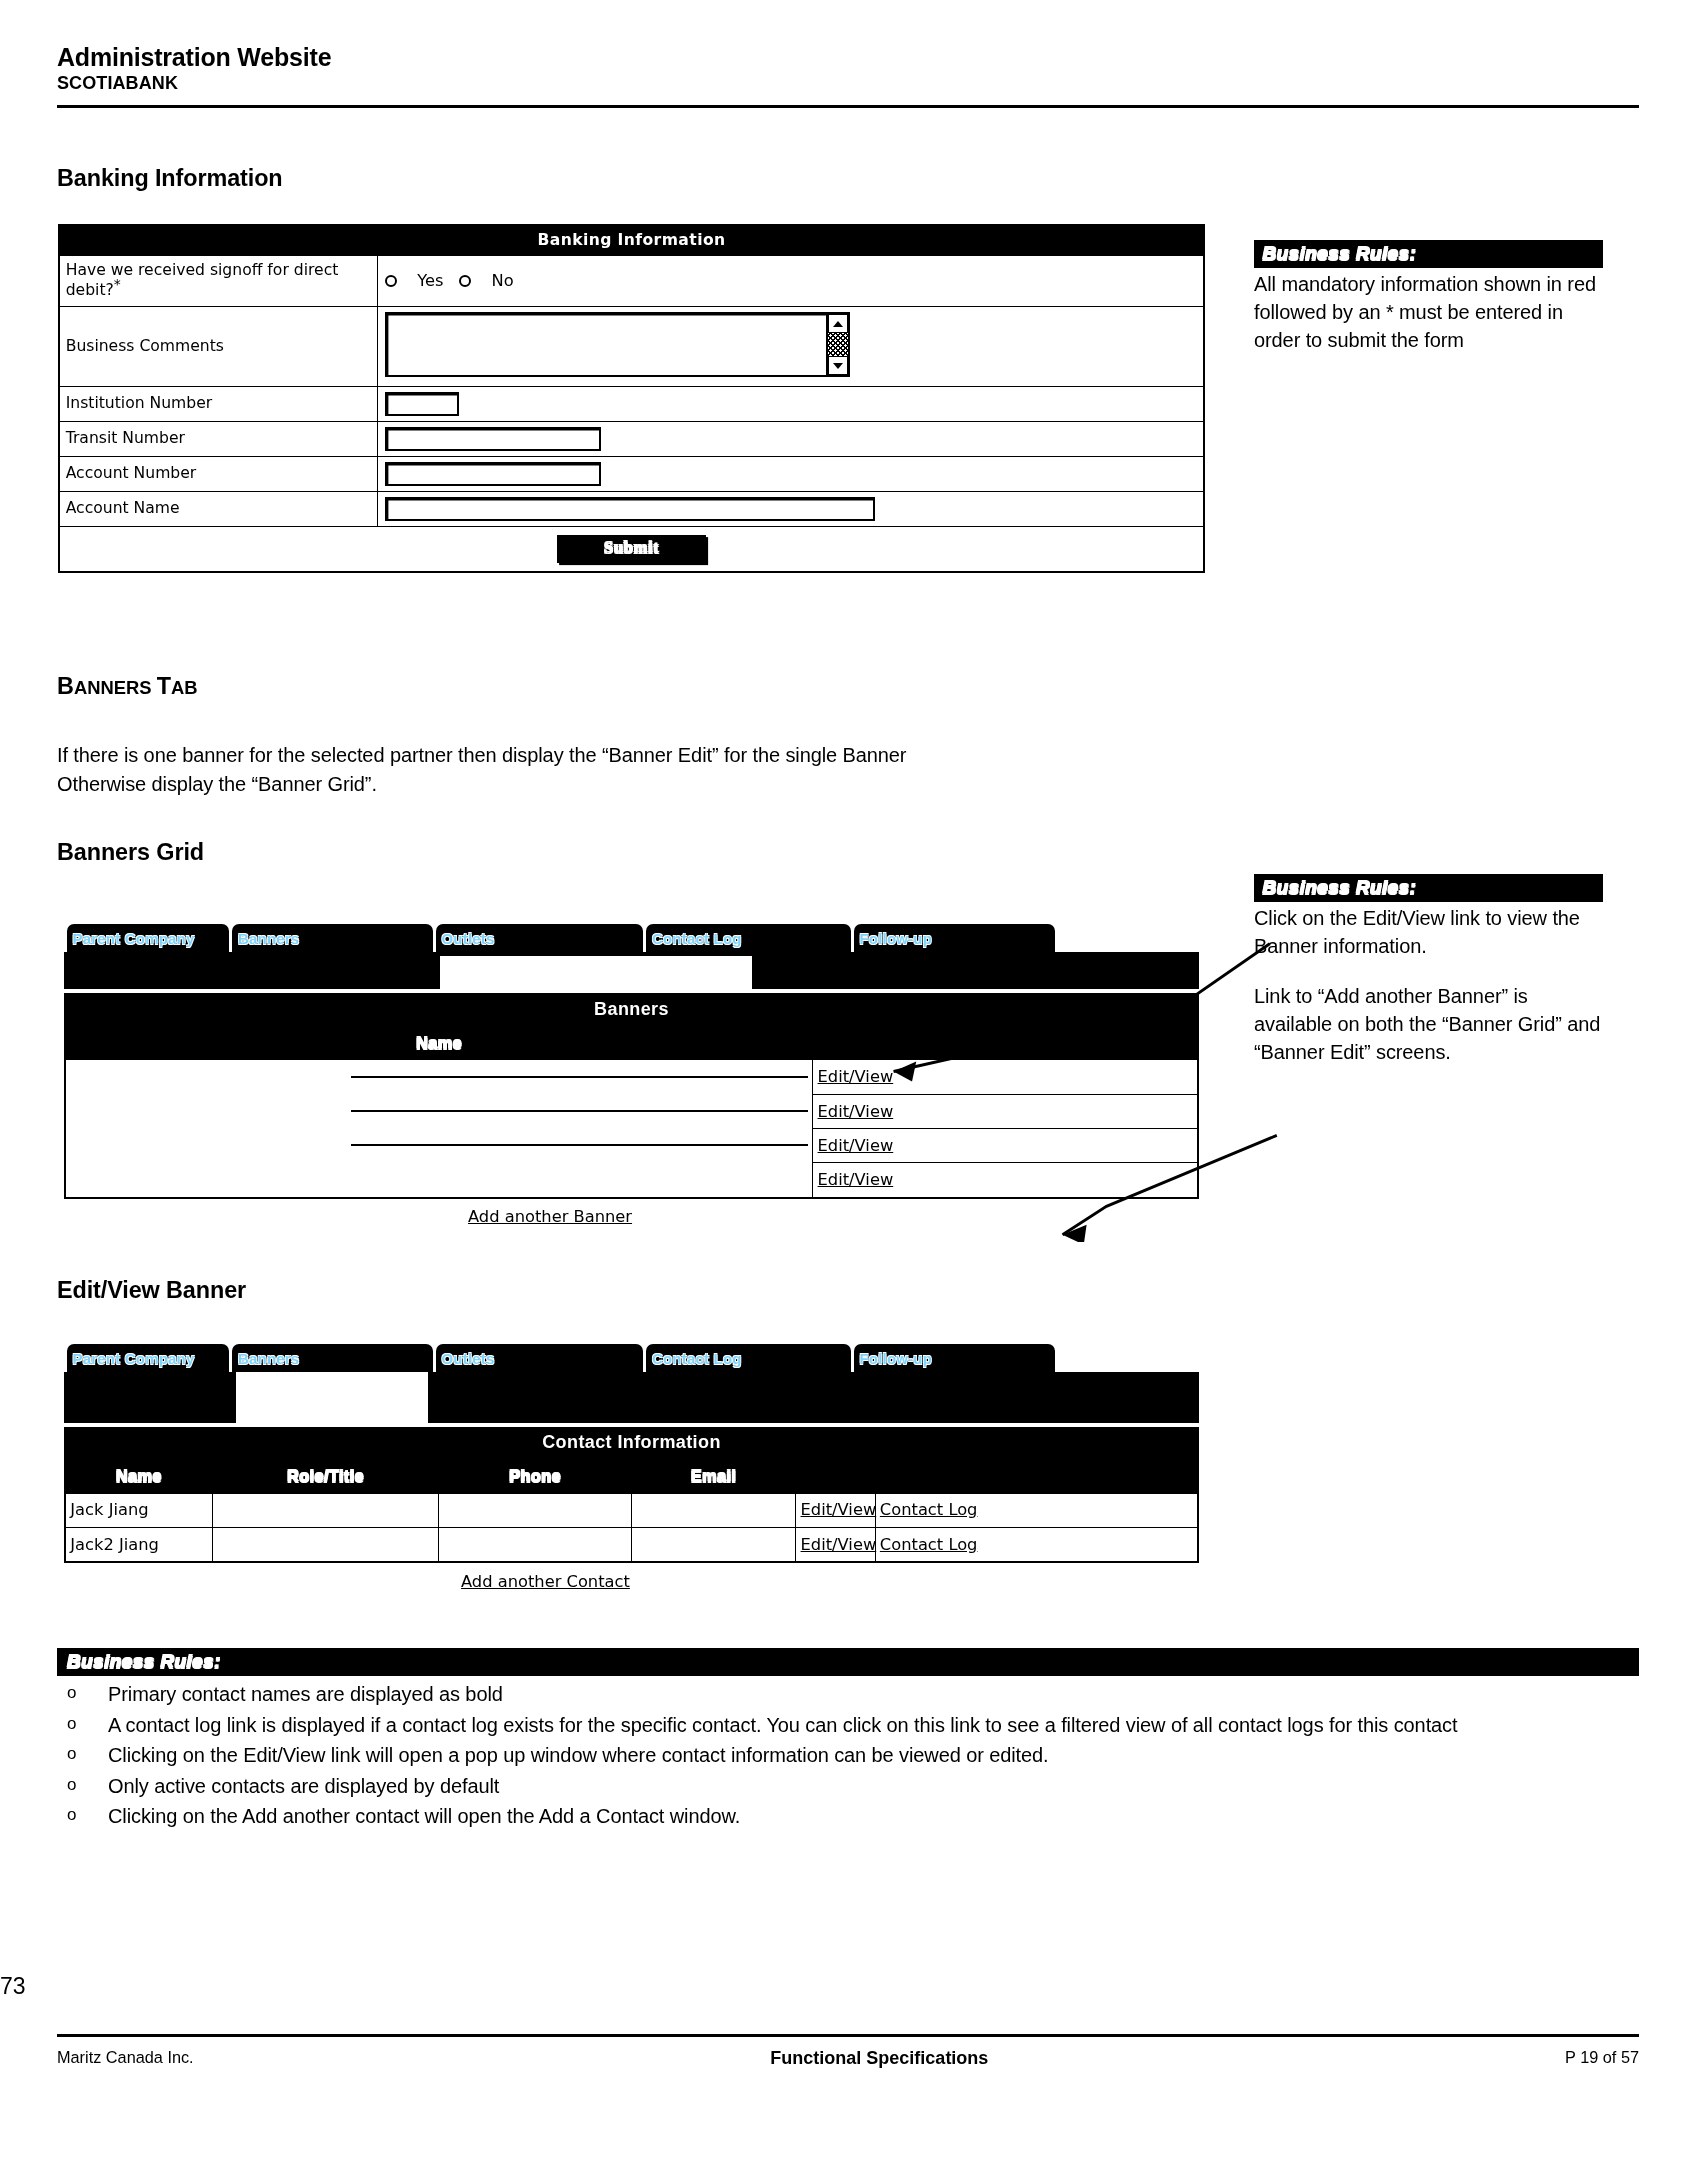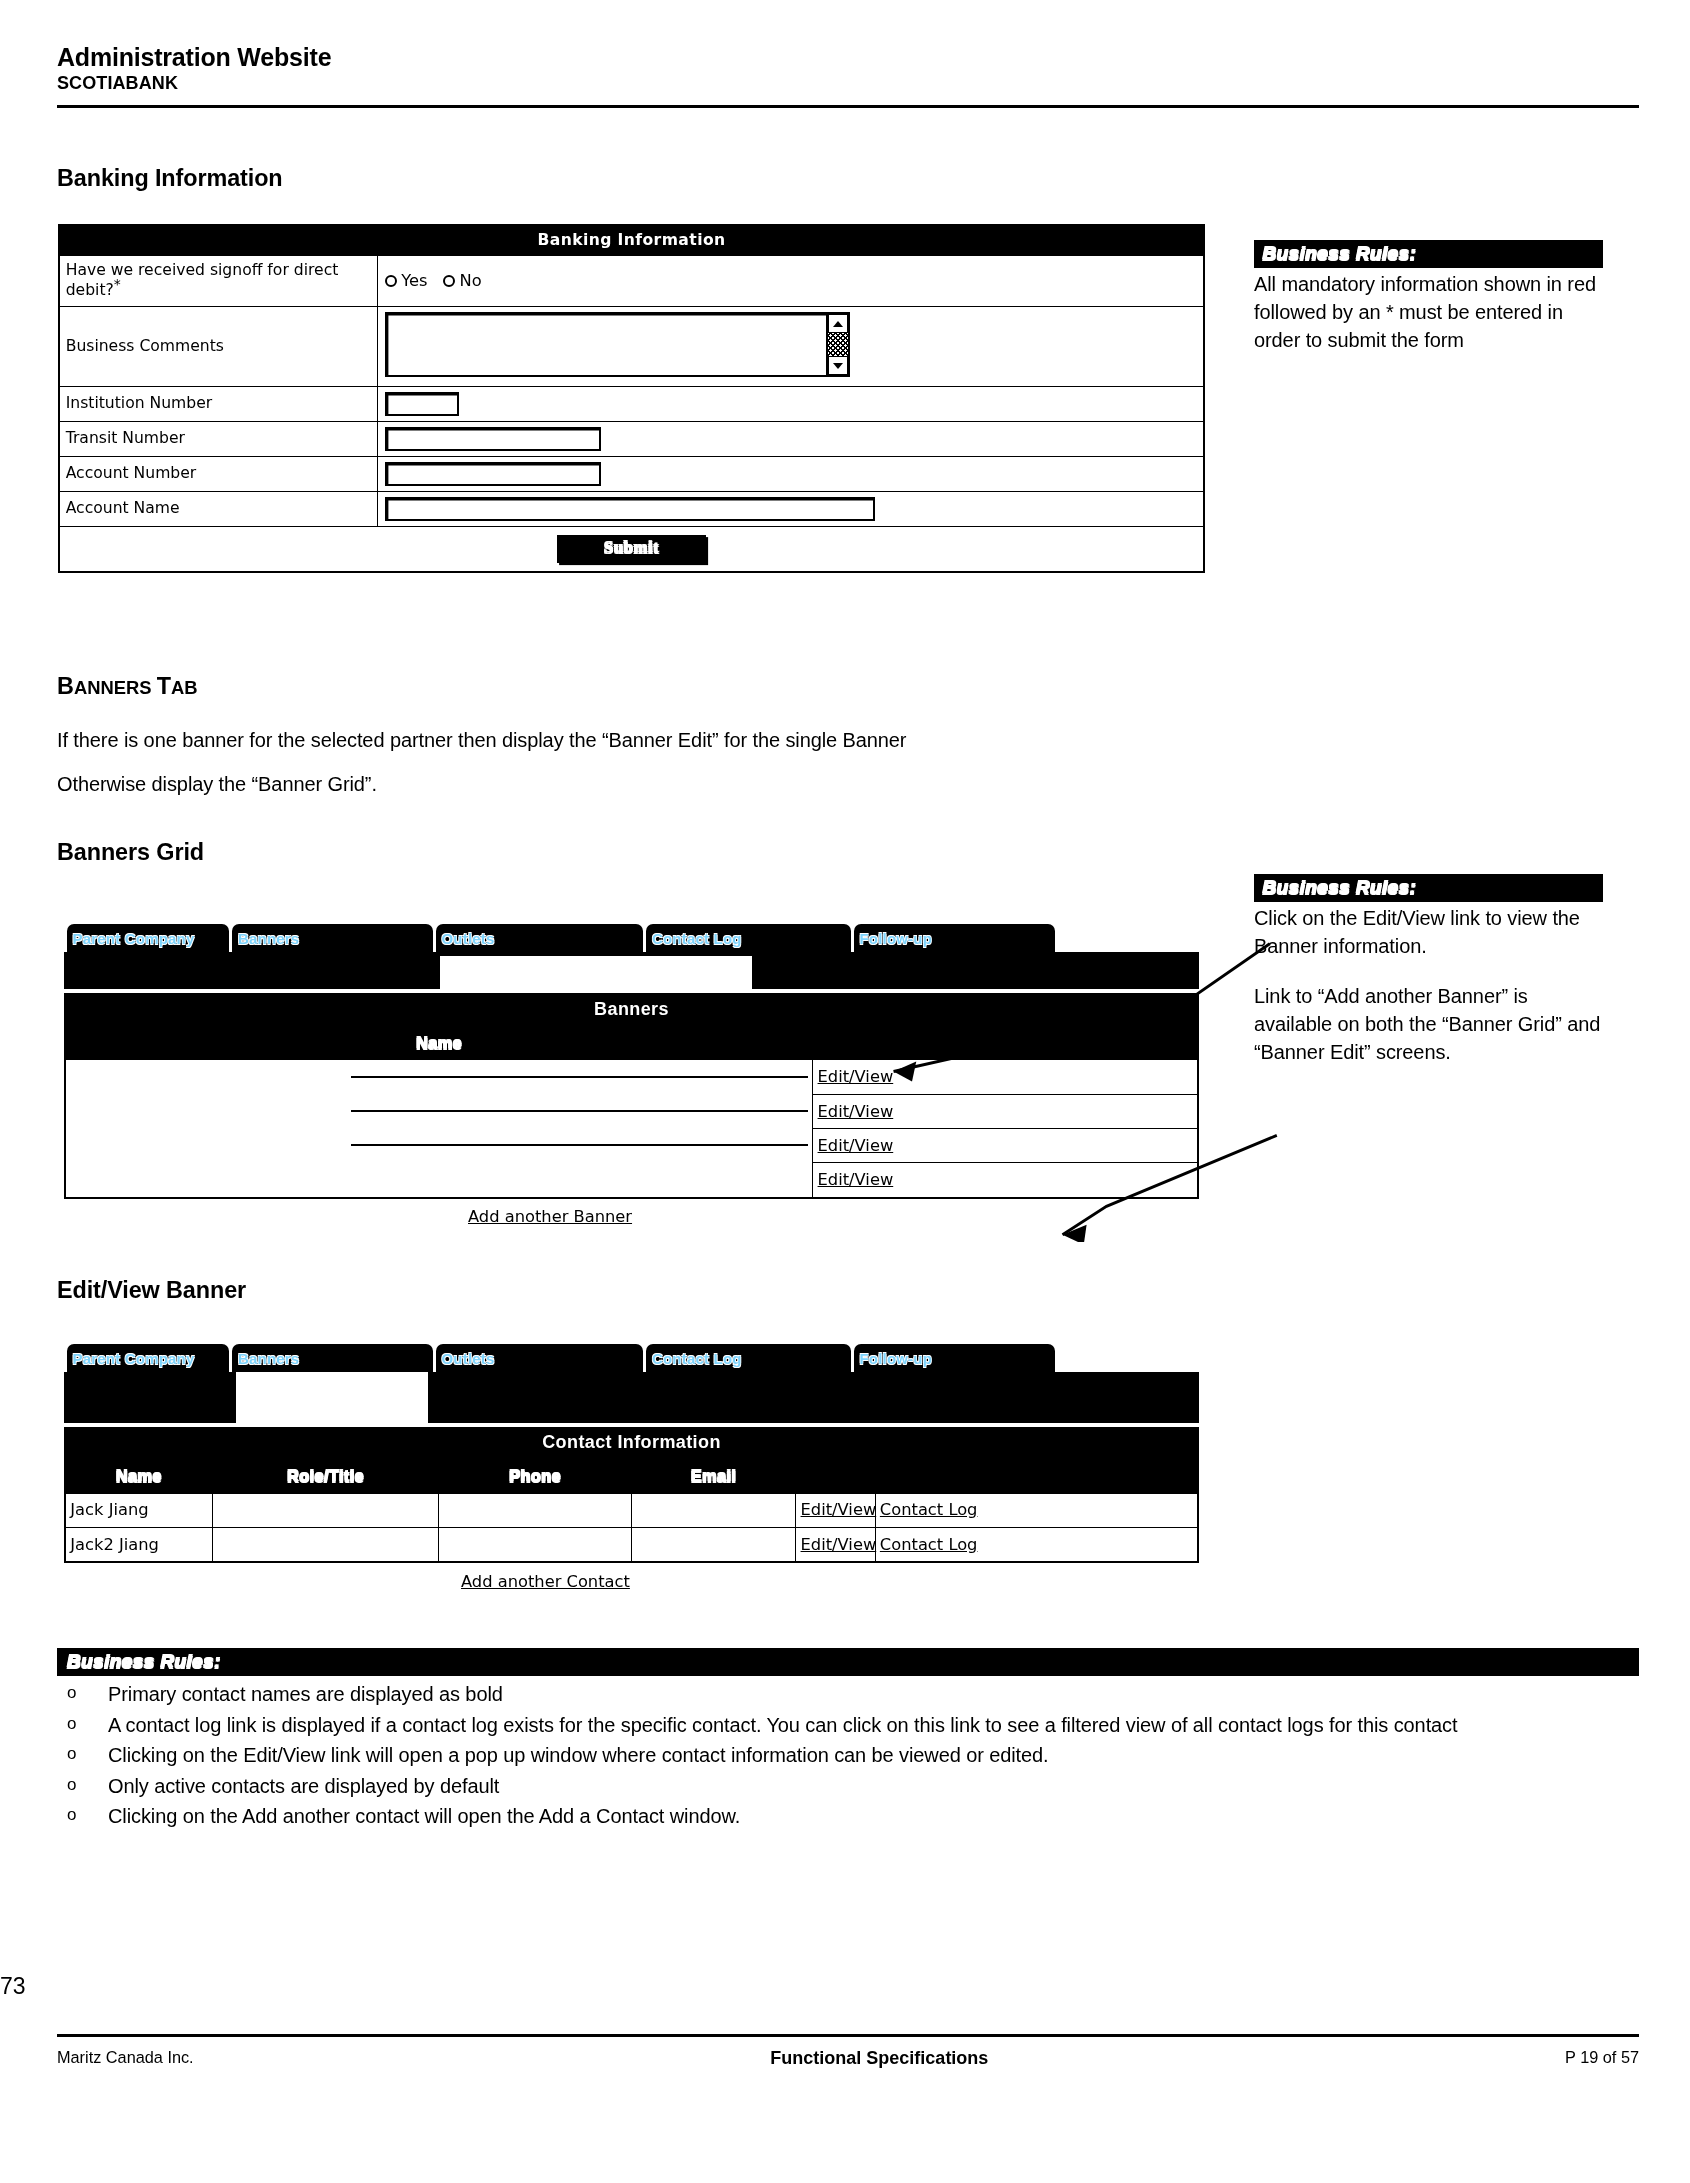--- a/index.html
+++ b/index.html
@@ -149,20 +149,21 @@
     border-radius: 50%;
     box-sizing: border-box;
     vertical-align: middle;
     margin-right: 4.3px;
     background: #fff;
   }
   .radio-label {
     font-size: 16.3px;
     vertical-align: middle;
     margin-right: 15.6px;
+    margin-left: 16px;
   }
   .txt {
     display: inline-block;
     box-sizing: border-box;
     border: 2.1px solid #000;
     background: #fff;
     height: 24px;
     vertical-align: middle;
     box-shadow: inset 1.4px 1.4px 0 #000;
   }
@@ -485,21 +486,21 @@
 
   <div class="br-right" style="left:1254px; top:240px;">
     <div class="br-bar">Business Rules:</div>
     <div class="br-body">All mandatory information shown in red followed by an * must be entered in order to submit the form</div>
   </div>
 
   <div class="h-smallcaps" style="left:57px; top:673px;">
     <span class="first">B</span><span class="rest">ANNERS </span><span class="first">T</span><span class="rest">AB</span>
   </div>
 
-  <div class="body-para" style="left:57px; top:727px; width:1419px;">If there is one banner for the selected partner then display the “Banner Edit” for the single Banner</div>
+  <div class="body-para" style="left:57px; top:742px; width:1419px;">If there is one banner for the selected partner then display the “Banner Edit” for the single Banner</div>
   <div class="body-para" style="left:57px; top:771px; width:1419px;">Otherwise display the “Banner Grid”.</div>
 
   <div class="h-sec" style="left:57px; top:839px;">Banners Grid</div>
 
   <div class="app" style="left:64px; top:921px; width:1135px;">
 
     <div class="tabstrip">
       <div class="tab" style="width:150px;">
           <span>Parent Company</span>
         </div>

